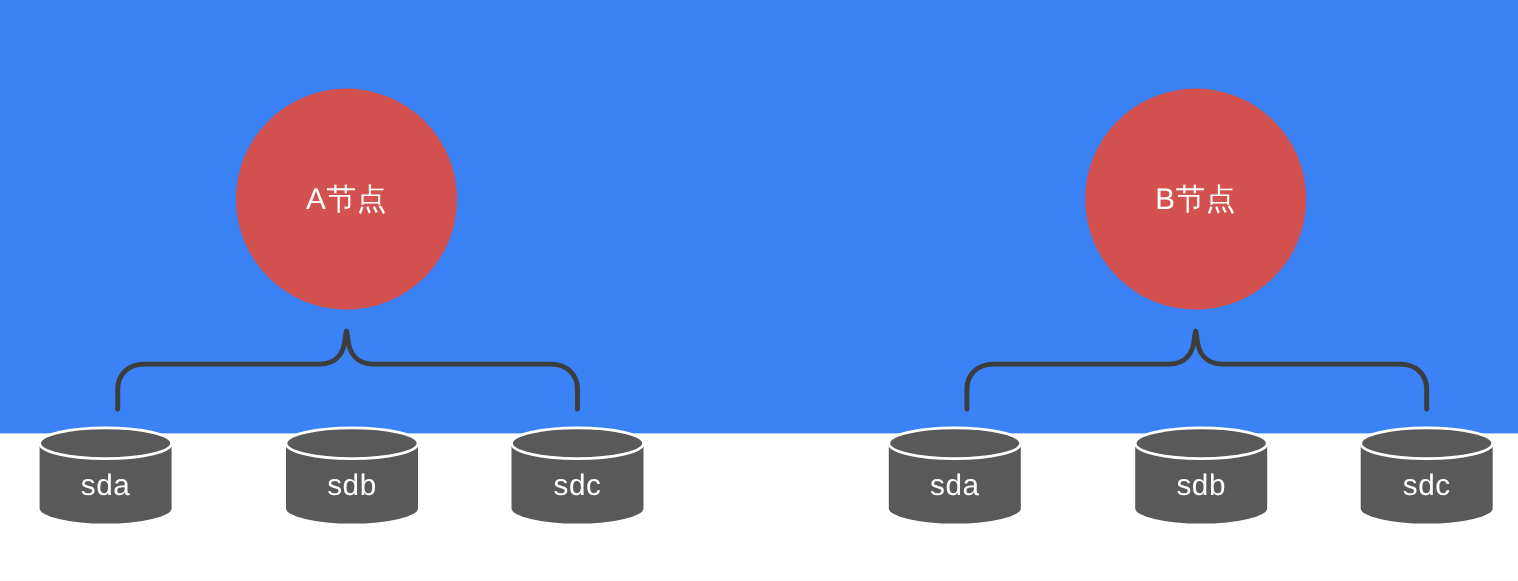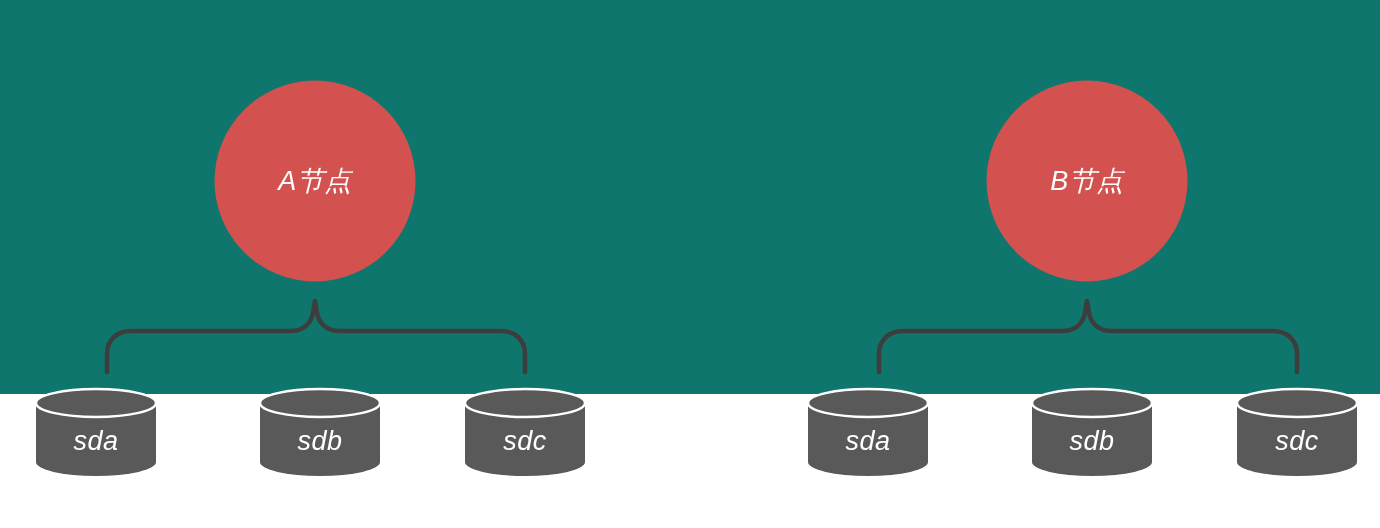--- a/index.html
+++ b/index.html
@@ -10,22 +10,21 @@
   body {
     width: 1380px;
     height: 528px;
     font-family: "Liberation Sans", "DejaVu Sans", sans-serif;
     overflow: hidden;
   }
   #canvas {
     position: relative;
     width: 1380px;
     height: 394px;
-    background: #0f766e;
-    font-style: italic;
+    background: #3b82f6;
   }
   #diagram-svg {
     position: absolute;
     top: 0;
     left: 0;
     width: 1380px;
     height: 528px;
     display: block;
   }
   .node-label {

